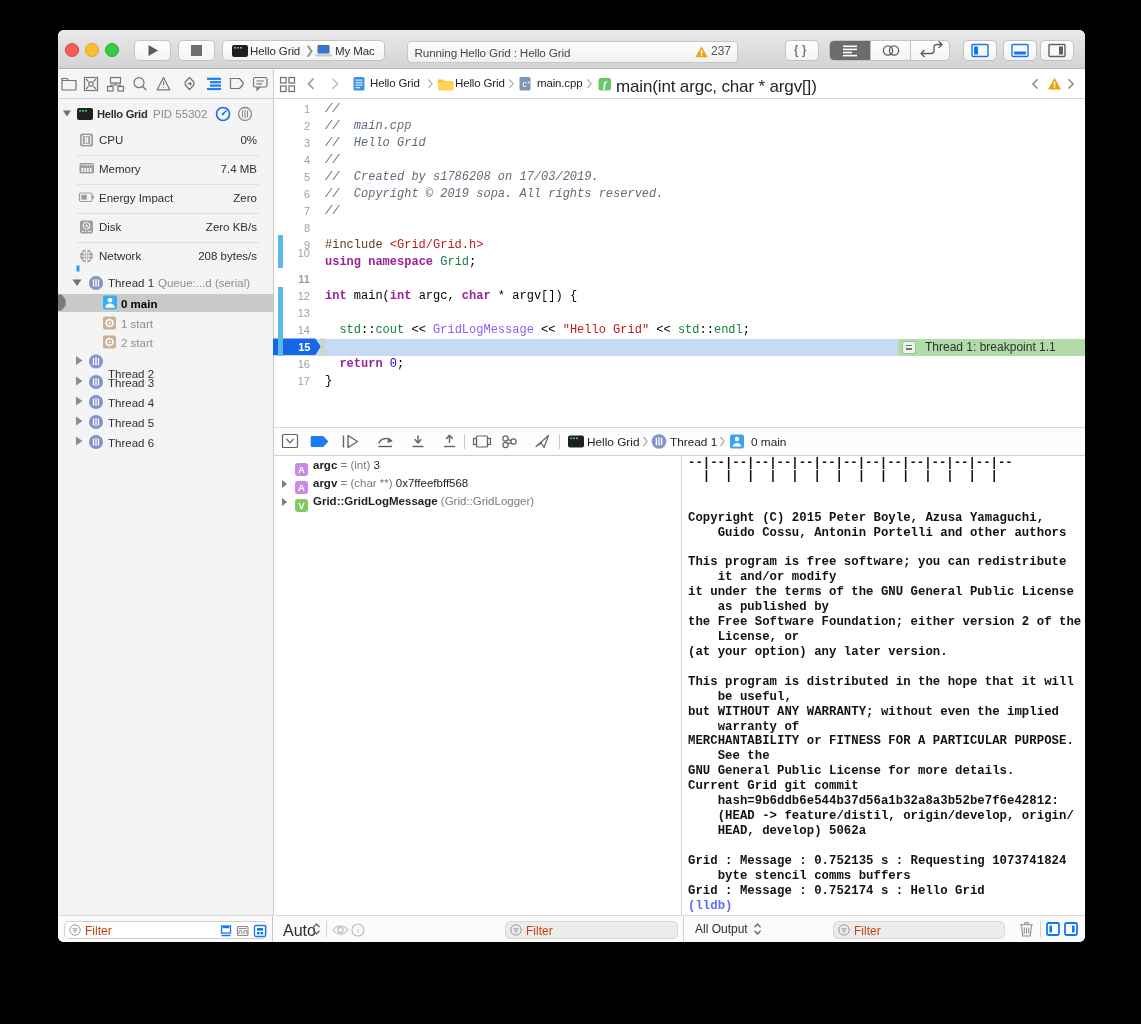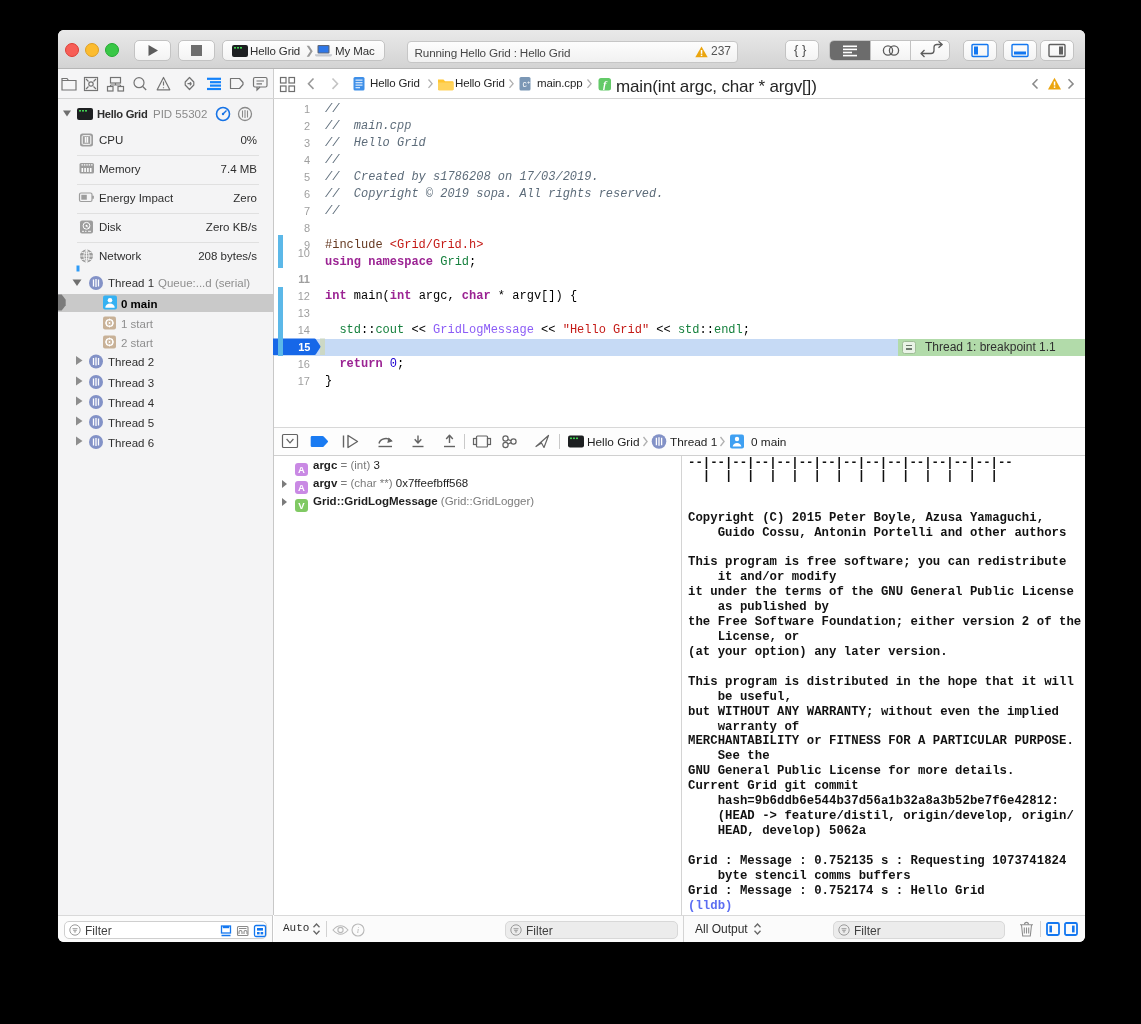--- a/index.html
+++ b/index.html
@@ -27,21 +27,21 @@
 .oth{color:#8b5cf6;}
 
 #dbgbar{position:absolute;left:216px;top:397px;width:811px;height:29px;box-sizing:border-box;background:#fdfdfd;border-top:1px solid #d8d8d8;border-bottom:1px solid #d0d0d0;}
 
 #vars{position:absolute;left:216px;top:426px;width:406px;height:459px;background:#fff;}
 #console{position:absolute;left:623px;top:426px;width:404px;height:459px;background:#fff;border-left:1px solid #d4d4d4;overflow:hidden;}
 #console pre{margin:0;position:absolute;left:6px;top:54.6px;font-family:"Liberation Mono",monospace;font-weight:bold;font-size:12.3px;line-height:14.92px;color:#111;letter-spacing:0.04px;}
 
 #navbottom{position:absolute;left:0;top:885px;width:215px;height:27px;background:#fbfbfb;border-top:1px solid #d9d9d9;box-sizing:border-box;border-right:1px solid #c8c8c8;}
 #dbgbottom{position:absolute;left:216px;top:885px;width:811px;height:27px;background:#fbfbfb;border-top:1px solid #d9d9d9;box-sizing:border-box;}
-.ffield{position:absolute;height:18px;border-radius:5px;box-sizing:border-box;font-size:12px;color:#404040;}
+.ffield{position:absolute;height:18px;border-radius:5px;box-sizing:border-box;font-size:12px;color:#c2410c;}
 .chip{display:inline-block;width:13px;height:13px;border-radius:3px;color:#fff;font-size:9.5px;font-weight:bold;text-align:center;line-height:13px;vertical-align:middle;}
 </style></head><body>
 <div id="win">
   <div id="titlebar">
     <div class="tl" style="left:6.5px;background:#f75e57;border:0.5px solid #de3e36;"></div>
     <div class="tl" style="left:26.5px;background:#fcbc2f;border:0.5px solid #dfa023;"></div>
     <div class="tl" style="left:46.5px;background:#39c746;border:0.5px solid #23ab31;"></div>
 
     <div class="tbtn" style="left:76px;width:37px;"><svg width="35" height="19" viewBox="0 0 35 19">
           <path d="M13.5 4 L23 9.5 L13.5 15 Z" fill="#5c5c5c"></path>
@@ -333,21 +333,21 @@
       </div>
     <div class="navrow" style="top:196px;">
         <b style="position:absolute;left:63px;color:#000;">0 main</b>
       </div>
     <div class="navrow" style="top:216px;">
         <span style="position:absolute;left:63px;color:#8e8e8e;">1 start</span>
       </div>
     <div class="navrow" style="top:235px;">
         <span style="position:absolute;left:63px;color:#8e8e8e;">2 start</span>
       </div>
-    <div class="navrow" style="top:254px;">
+    <div class="navrow" style="top:266px;">
         <span style="position:absolute;left:50px;">Thread 2</span>
       </div>
     <div class="navrow" style="top:274.5px;">
         <span style="position:absolute;left:50px;">Thread 3</span>
       </div>
     <div class="navrow" style="top:294.5px;">
         <span style="position:absolute;left:50px;">Thread 4</span>
       </div>
     <div class="navrow" style="top:314.5px;">
         <span style="position:absolute;left:50px;">Thread 5</span>
@@ -510,21 +510,21 @@
         <g fill="none" stroke="#1377f0" stroke-width="1.3">
             <rect x="34.5" y="1.5" width="11" height="11" rx="1.5"></rect>
             <rect x="37" y="4" width="6" height="2.6" fill="#1377f0" stroke="none"></rect>
             <rect x="37" y="8" width="2.6" height="2.4" fill="#1377f0" stroke="none"></rect>
             <rect x="40.6" y="8" width="2.6" height="2.4" fill="#1377f0" stroke="none"></rect>
           </g>
       </svg>
     </div>
   </div>
   <div id="dbgbottom">
-    <span style="position:absolute;left:9px;top:6px;font-size:11px;color:#2d2d2d;font-family:Liberation Mono, monospace;">Auto</span>
+    <span style="position:absolute;left:9px;top:6px;font-size:16px;color:#2d2d2d;">Auto</span>
     <svg width="9" height="12" viewBox="0 0 9 12" style="position:absolute;left:38px;top:7px;">
         <path d="M1.5 4.2 L4.5 1 L7.5 4.2 M1.5 7.8 L4.5 11 L7.5 7.8" fill="none" stroke="#666" stroke-width="1.3"></path>
       </svg>
     <div style="position:absolute;left:52px;top:5px;width:1px;height:16px;background:#d2d2d2;"></div>
     <svg width="17" height="12" viewBox="0 0 17 12" style="position:absolute;left:58px;top:8px;">
         <path d="M1 6 Q8.5 -2.5 16 6 Q8.5 14.5 1 6 Z" fill="none" stroke="#b9b9b9" stroke-width="1.1"></path>
         <circle cx="8.5" cy="6" r="2.6" fill="none" stroke="#b9b9b9" stroke-width="1.1"></circle>
       </svg>
     <svg width="14" height="14" viewBox="0 0 14 14" style="position:absolute;left:77px;top:7px;">
         <circle cx="7" cy="7" r="6" fill="none" stroke="#b9b9b9" stroke-width="1.1"></circle>

